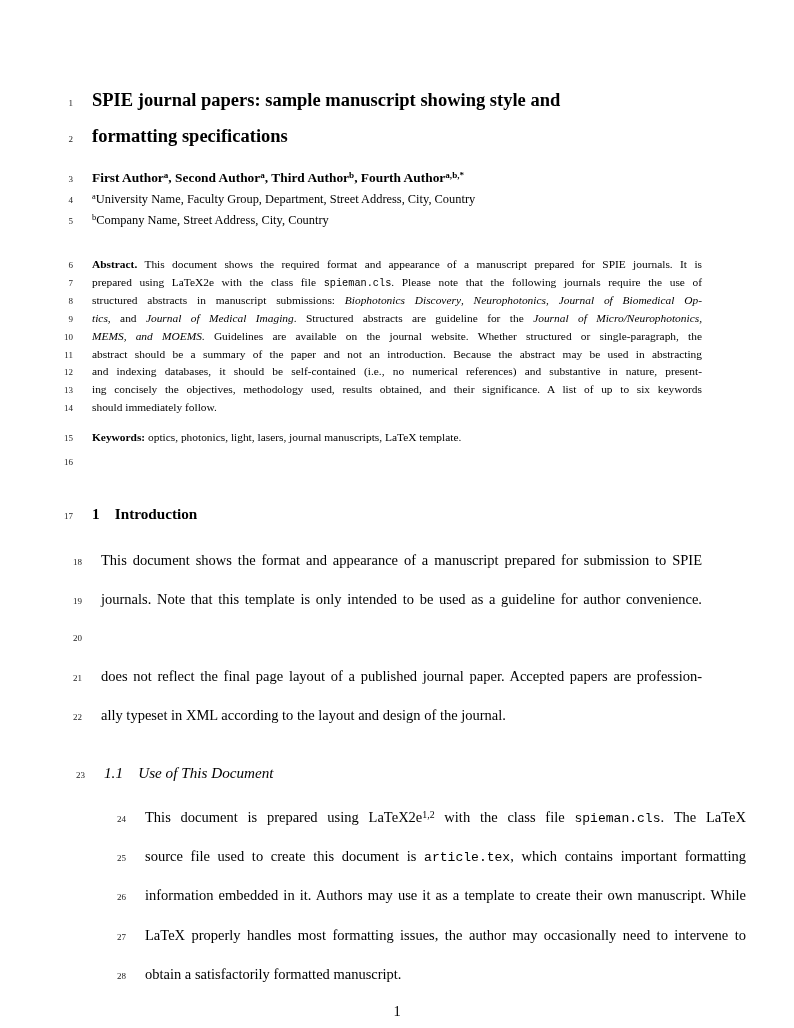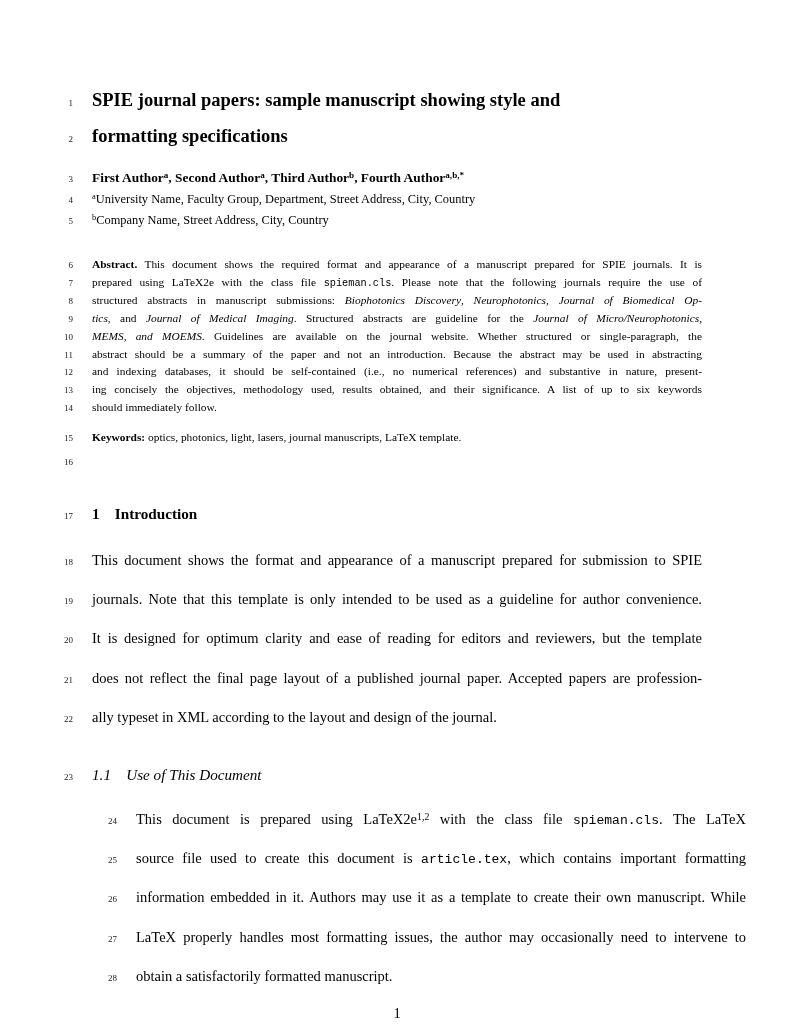--- a/index.html
+++ b/index.html
@@ -22,22 +22,22 @@
     font-family: "Liberation Serif", serif;
   }
   .txt { flex: 1 1 auto; margin-left: 19px; min-width: 0; }
   .jl { text-align: justify; text-align-last: justify; }
 
   .title .row      { font-size: 18.5px; line-height: 33px;   font-weight: bold; }
   .names           { font-size: 13.4px; line-height: 21px;   font-weight: bold; }
   .affil           { font-size: 12.4px; line-height: 19.5px; }
   .abstract .row   { font-size: 11.4px; line-height: 16.9px; }
   .section .row    { font-size: 15.2px; line-height: 20px;   font-weight: bold; }
-  .subsection .row { font-size: 15.2px; line-height: 20px;   font-style: italic; }
-  .body .row       { font-size: 14.5px; line-height: 37.2px; }
+  .subsection .row { font-size: 15.2px; line-height: 20px;   font-style: italic; padding-left: 12px; }
+  .body .row       { font-size: 14.5px; line-height: 37.2px; padding-left: 9px; }
 
   .s-b    { font-weight: bold; }
   .s-i    { font-style: italic; }
   .s-tt   { font-family: "Liberation Mono", monospace; font-size: 0.9em; }
   .s-sup  { font-size: 0.68em; position: relative; top: -0.45em; }
   .s-link { color: var(--link, #2222cc); text-decoration: underline; cursor: pointer; }
 
   .pageno {
     margin-left: 92px; margin-top: 8px;
     text-align: center;
@@ -133,21 +133,20 @@
           <div class="row">
             <span class="ln">18</span>
             <span class="txt jl"><span>This document shows the format and appearance of a manuscript prepared for submission to SPIE</span></span>
           </div>
           <div class="row">
             <span class="ln">19</span>
             <span class="txt jl"><span>journals. Note that this template is only intended to be used as a guideline for author convenience.</span></span>
           </div>
           <div class="row">
             <span class="ln">20</span>
-            <span class="txt jl"><span>It is designed for optimum clarity and ease of reading for editors and reviewers, but the template</span></span>
           </div>
           <div class="row">
             <span class="ln">21</span>
             <span class="txt jl"><span>does not reflect the final page layout of a published journal paper. Accepted papers are profession-</span></span>
           </div>
           <div class="row">
             <span class="ln">22</span>
             <span class="txt"><span>ally typeset in XML according to the layout and design of the journal.</span></span>
           </div>
         </div>

